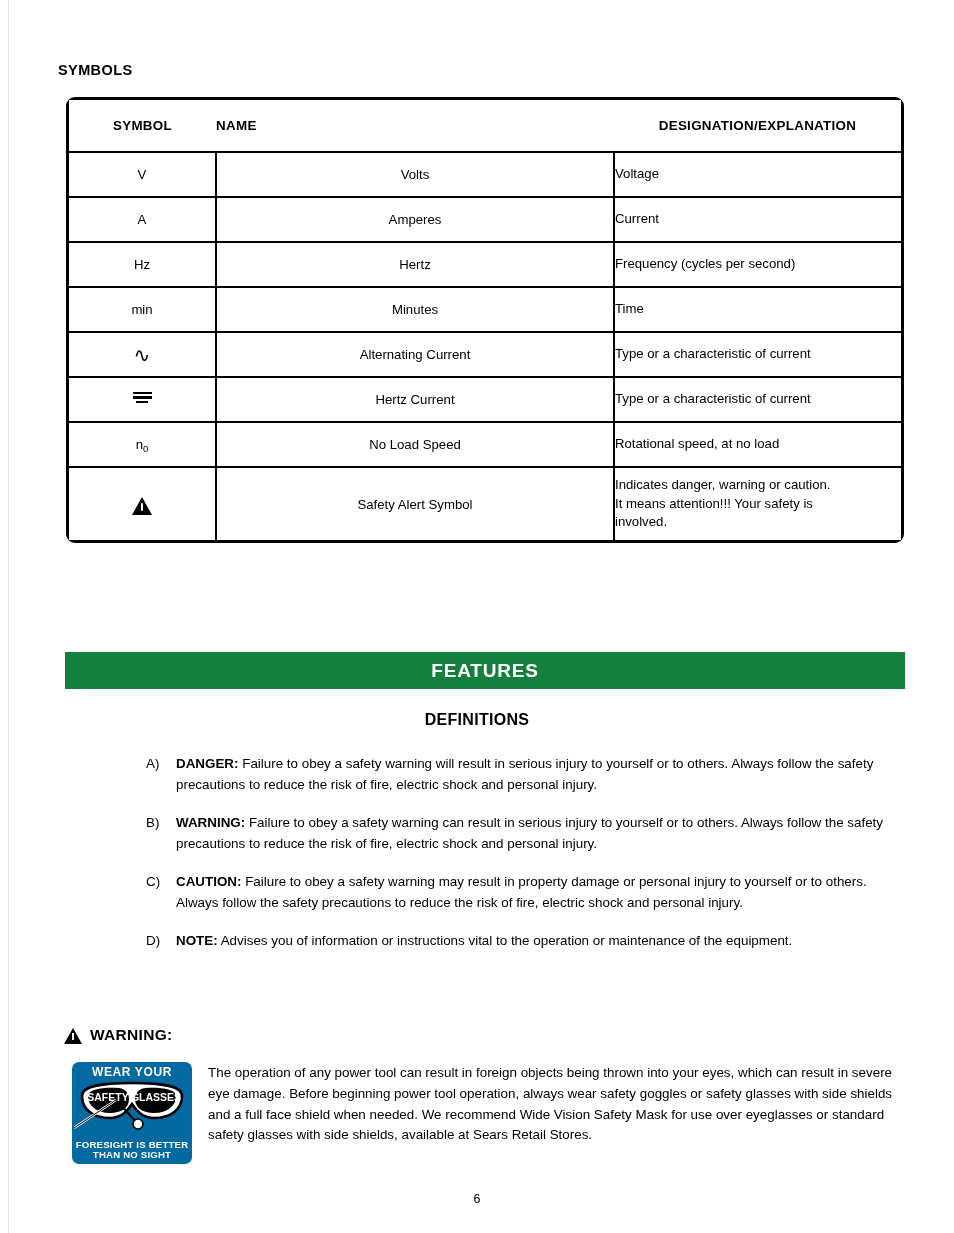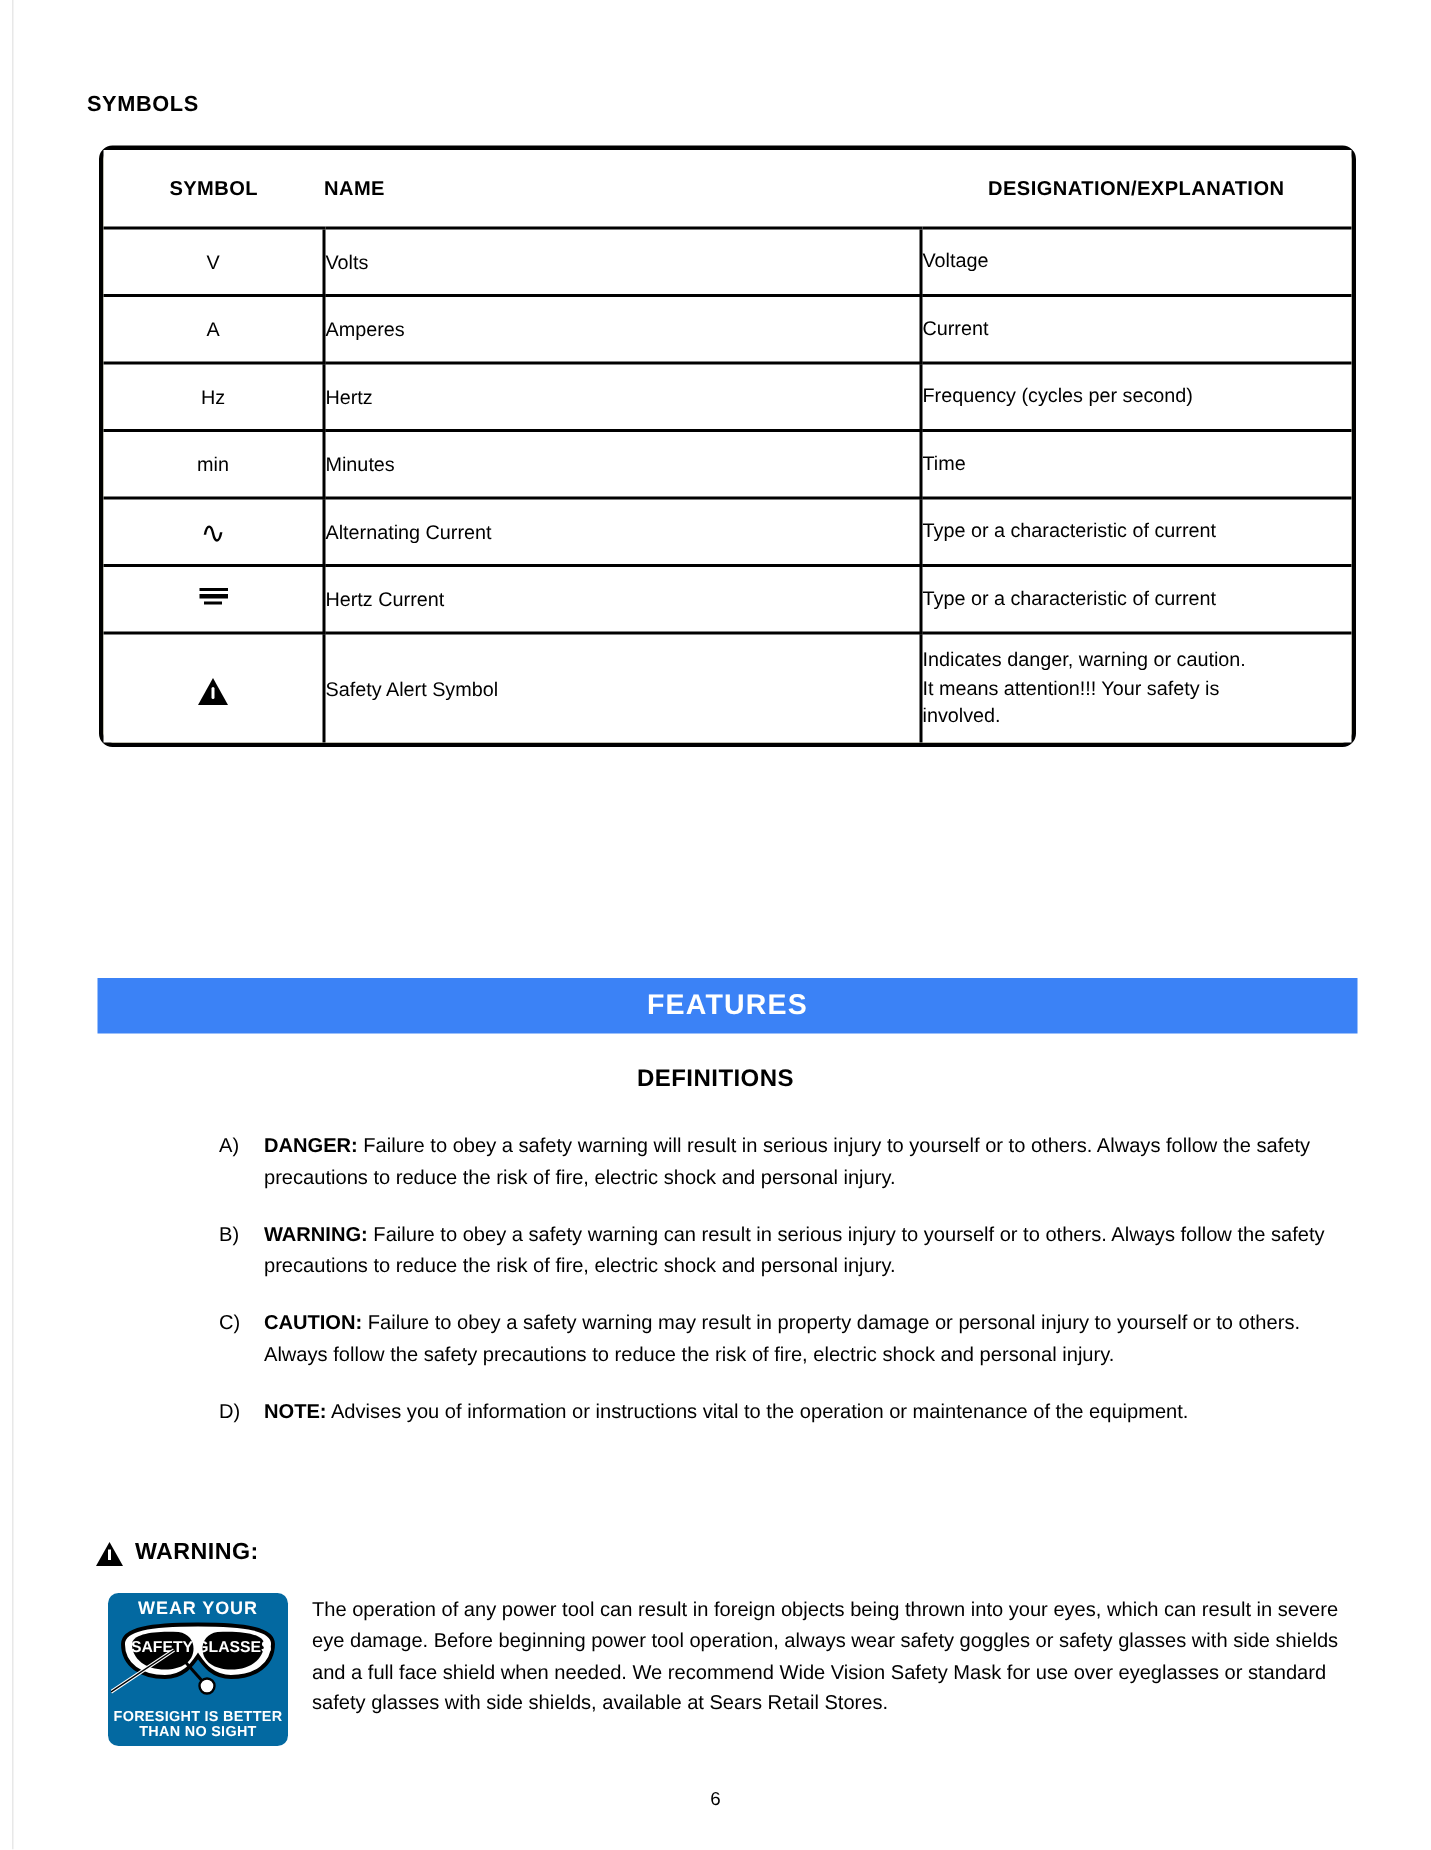--- a/index.html
+++ b/index.html
@@ -72,21 +72,21 @@
   th.h-sym  { text-align: center; }
   th.h-name { text-align: left; padding-left: 20px; }
   th.h-desc { text-align: center; }
 
   td.cell-sym {
     text-align: center;
     border-right: 2.5px solid #000;
     font-size: 13.2px;
   }
   td.cell-name {
-    text-align: left;
+    text-align: center;
     padding-left: 20px;
     border-right: 2.5px solid #000;
     margin-left: 30px;
   }
   td.cell-desc {
     text-align: left;
     padding-left: 13px;
     line-height: 1.42;
   }
 
@@ -145,21 +145,21 @@
     border-radius: 1px;
   }
 
   
   .features-banner {
     position: absolute;
     left: 65px;
     top: 652px;
     width: 840px;
     height: 37px;
-    background: #3b82f6;
+    background: #15803d;
     color: #fff;
     display: flex;
     align-items: center;
     justify-content: center;
     font-size: 19px;
     font-weight: bold;
     letter-spacing: 0.8px;
   }
 
   .definitions-heading {
@@ -339,20 +339,27 @@
           </td>
           <td class="cell-name">Alternating Current</td>
           <td class="cell-desc">Type or a characteristic of current</td>
         </tr>
         <tr class="r-std">
           <td class="cell-sym">
             <span class="sym-dc"><i class="l1"></i><i class="l2"></i><i class="l3"></i></span>
           </td>
           <td class="cell-name">Hertz Current</td>
           <td class="cell-desc">Type or a characteristic of current</td>
+        </tr>
+        <tr class="r-std">
+          <td class="cell-sym">
+            <span class="sym-sub">n<sub>0</sub></span>
+          </td>
+          <td class="cell-name">No Load Speed</td>
+          <td class="cell-desc">Rotational speed, at no load</td>
         </tr>
         <tr class="r-tallest">
           <td class="cell-sym">
             <span class="tri-warn"></span>
           </td>
           <td class="cell-name">Safety Alert Symbol</td>
           <td class="cell-desc" style="white-space: pre-line;">Indicates danger, warning or caution.
 It means attention!!! Your safety is
 involved.</td>
         </tr>

